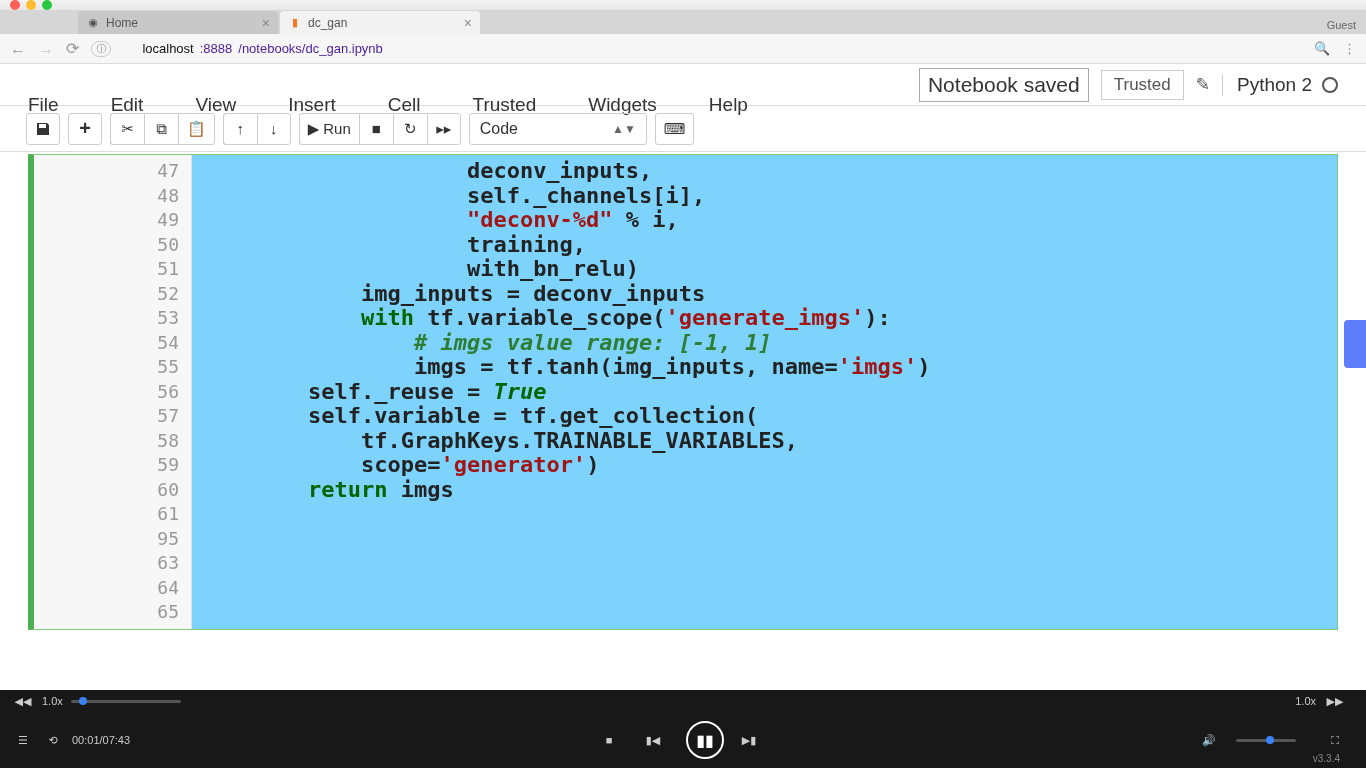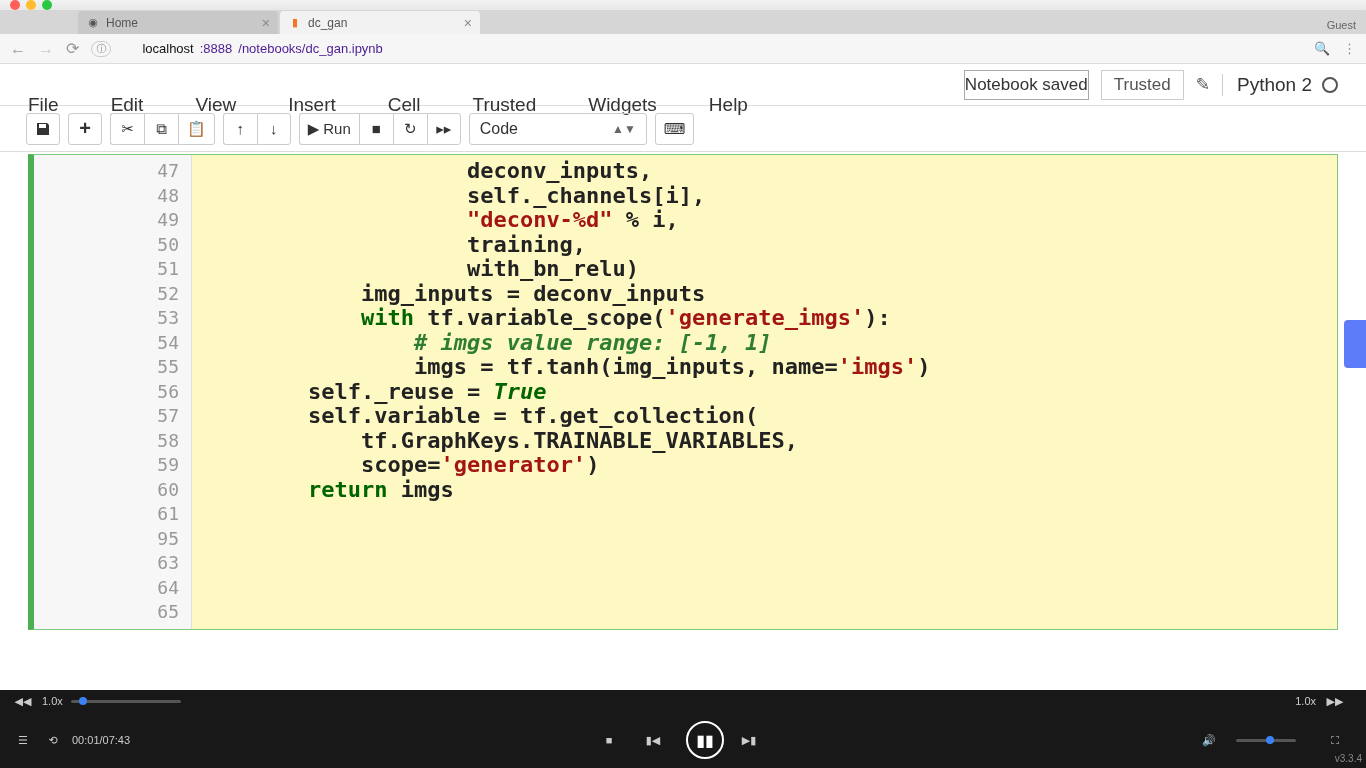--- a/index.html
+++ b/index.html
@@ -39,38 +39,38 @@
 .addr-arrow { color: #999; font-size: 16px; }
 .addr-field { flex: 1; display: flex; align-items: center; gap: 6px; color: #333; }
 .addr-field .proto { color: #888; border: 1px solid #ccc; border-radius: 10px; font-size: 10px; padding: 0 4px; }
 .addr-field .host { color: #111; margin-left: 25px; }
 .addr-field .path { color: #4c1d95; }
 
 
 .jp-menu { height: 42px; border-bottom: 1px solid #ddd; display: flex; align-items: center; padding: 0 28px; font-size: 19px; color: #333; font-family: "Helvetica Neue", Helvetica, Arial, sans-serif; }
 .jp-menu .mitem { margin-right: 52px; cursor: pointer; margin-top: 40px; }
 .jp-menu .right { margin-left: auto; display: flex; align-items: center; gap: 12px; }
-.jp-saved { border: 1px solid #aaa; padding: 4px 0; font-size: 17px; }
+.jp-saved { border: 1px solid #aaa; padding: 4px 8px; font-size: 21px; }
 .jp-trusted { border: 1px solid #ccc; padding: 4px 12px; font-size: 17px; color: #555; }
 .jp-pencil { color: #555; font-size: 17px; }
 .jp-kernel { font-size: 19px; color: #333; border-left: 1px solid #ccc; padding-left: 14px; display: flex; align-items: center; gap: 10px; }
 .jp-kernel .circ { width: 16px; height: 16px; border: 2px solid #555; border-radius: 50%; }
 
 
 .jp-tool { height: 46px; border-bottom: 1px solid #ddd; display: flex; align-items: center; padding: 0 26px; gap: 8px; }
 .jp-btn { height: 32px; min-width: 34px; border: 1px solid #ccc; background: #fff; border-radius: 3px; display: flex; align-items: center; justify-content: center; padding: 0 8px; color: #333; font-size: 15px; cursor: pointer; }
 .jp-btn-group { display: flex; }
 .jp-btn-group .jp-btn { border-radius: 0; border-right: none; }
 .jp-btn-group .jp-btn:first-child { border-radius: 3px 0 0 3px; }
 .jp-btn-group .jp-btn:last-child { border-radius: 0 3px 3px 0; border-right: 1px solid #ccc; }
 .jp-select { height: 32px; width: 178px; border: 1px solid #ccc; border-radius: 3px; display: flex; align-items: center; padding: 0 10px; font-size: 16px; color: #333; justify-content: space-between; gap: 32px; }
 
 
 .notebook { flex: 1; overflow: hidden; background: #fff; padding: 0 28px; }
-.cell { border: 1px solid #7fc97f; border-left: 6px solid #4caf50; background: #fef9c3; margin-top: 2px; display: flex; }
+.cell { border: 1px solid #7fc97f; border-left: 6px solid #4caf50; background: #7dd3fc; margin-top: 2px; display: flex; }
 .gutter { width: 158px; background: #f7f7f7; border-right: 1px solid #e0e0e0; padding: 4px 0; }
 .gutter .ln { font-family: "Menlo","Monaco","Consolas",monospace; font-size: 18px; color: #999; text-align: right; padding-right: 12px; line-height: 24.5px; }
 .code { flex: 1; padding: 4px 10px; font-family: "Menlo","Monaco","Consolas",monospace; font-size: 22px; line-height: 24.5px; white-space: pre; color: #222; font-weight: 600; }
 .tok-kw { color: #006400; font-weight: bold; }
 .tok-str { color: #a31515; }
 .tok-cmt { color: #2e7d32; font-style: italic; }
 .tok-builtin { color: #006400; font-style: italic; }
 
 
 .scroll-tab { position: absolute; right: 0; top: 320px; width: 22px; height: 48px; background: #5c7cfa; border-radius: 4px 0 0 4px; }
@@ -217,14 +217,14 @@
         <span style="color:#fff;font-size:16px">▮▮</span>
       </span>
     <span class="vc-icon">▶▮</span>
   </div>
   <div class="vc-spacer"></div>
   <span class="vc-icon">🔊</span>
   <div class="vc-slider" style="width:60px">
       <div class="thumb" style="left:30px"></div>
     </div>
   <span class="vc-icon" style="margin-left:20px">⛶</span>
-  <span class="vc-version" style="position:absolute;right:4px;bottom:4px">v3.3.4</span>
+  <span class="vc-version" style="position:absolute;right:26px;bottom:4px">v3.3.4</span>
 </div>
 
 </body></html>

